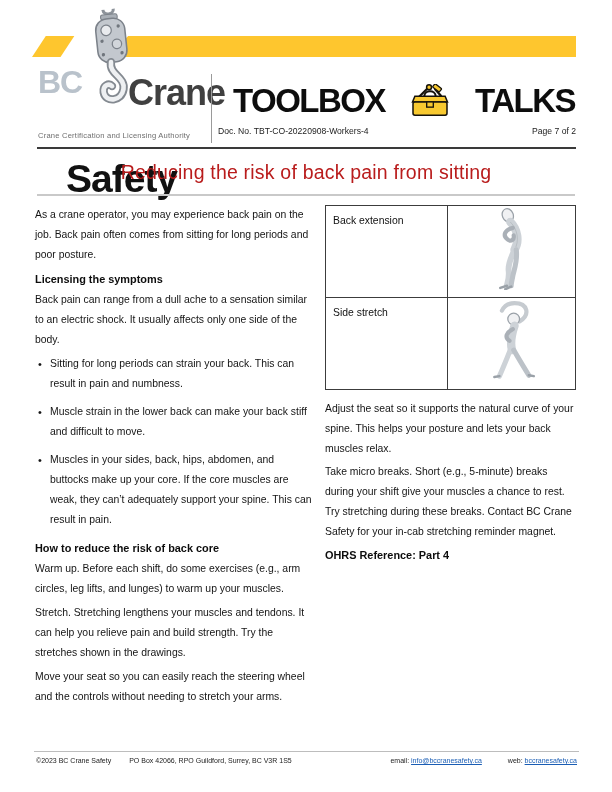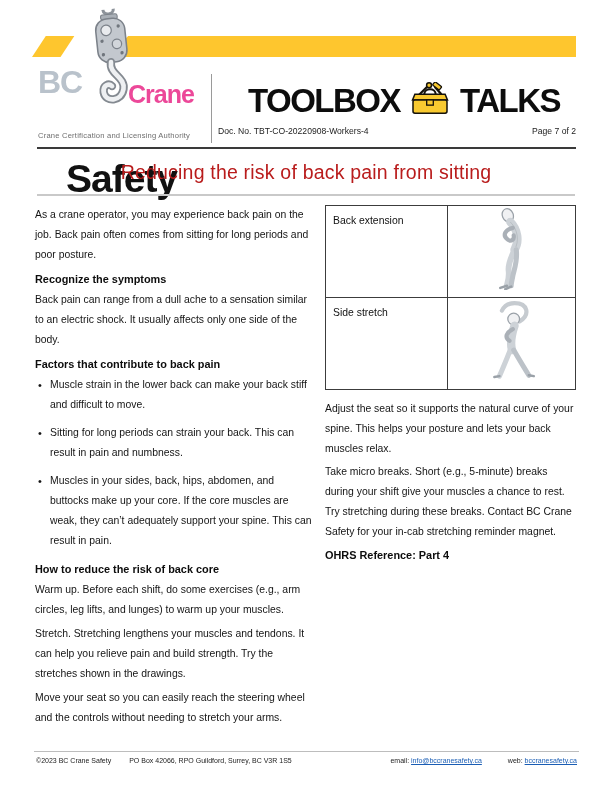--- a/index.html
+++ b/index.html
@@ -9,28 +9,28 @@
 
   
   .banner-left, .banner-right { position:absolute; top:36px; height:21px; background:#FEC62E; }
   .banner-left  { left:32px;  width:46px;  clip-path:polygon(30% 0, 92% 0, 62% 100%, 0% 100%); }
   .banner-right { left:108px; width:468px; clip-path:polygon(4.3% 0, 100% 0, 100% 100%, 0% 100%); }
 
   .hook-svg { position:absolute; left:86px; top:6px; width:50px; height:104px; }
 
   .logo-row { position:absolute; left:38px; top:64px; width:175px; height:38px; }
   .logo-bc    { position:absolute; left:0;   top:0; font-size:32px; font-weight:700; letter-spacing:-1px; color:#B9C2CB; }
-  .logo-crane { position:absolute; left:90px; top:16px; font-size:25px; font-weight:700; letter-spacing:-1px; color:#ec4899; }
+  .logo-crane { position:absolute; left:90px; top:8px; font-size:36px; font-weight:700; letter-spacing:-1px; color:#404040; }
   .logo-safety{ position:absolute; left:28px; top:93px; font-size:39px; font-weight:700; letter-spacing:-1px; color:#111; }
   .logo-tagline { position:absolute; left:38px; top:131px; font-size:7.6px; color:#6e6e6e; letter-spacing:0.2px; }
 
   .header-divider { position:absolute; left:211px; top:74px; width:1px; height:69px; background:#9a9a9a; }
 
   .masthead { position:absolute; left:232px; top:82px; width:344px; height:38px;
-              display:flex; align-items:flex-start; justify-content:center; gap:9px; }
+              display:flex; align-items:center; justify-content:center; gap:24px; }
   .masthead .word { font-size:33px; font-weight:700; letter-spacing:-1.5px; color:#0d0d0d; }
   .toolbox-svg { width:42px; height:34px; flex:0 0 auto; }
 
   .doc-row { position:absolute; left:218px; top:126px; width:358px; display:flex; justify-content:space-between;gap:24px; }
   .doc-row span { font-size:8.6px; color:#222; }
 
   .rule-dark  { position:absolute; left:37px; top:147px; width:539px; height:2px; background:#3a3a3a; }
   .page-title { position:absolute; left:0; top:161px; width:612px; text-align:center;
                 font-size:19.5px; font-weight:400; color:#b91c1c; letter-spacing:0.2px; }
   .rule-light { position:absolute; left:37px; top:194px; width:538px; height:2px; background:#c9c9c9; }
@@ -120,26 +120,25 @@
   <div class="rule-dark"></div>
 
   <div class="page-title">Reducing the risk of back pain from sitting</div>
 
   <div class="rule-light"></div>
 
   <div class="columns">
 
     <div class="col-left body-text">
       <p>As a crane operator, you may experience back pain on the job. Back pain often comes from sitting for long periods and poor posture.</p>
-      <h3>Recognize the symptoms</h3>
+      <h3>Licensing the symptoms</h3>
       <p>Back pain can range from a dull ache to a sensation similar to an electric shock. It usually affects only one side of the body.</p>
-      <h3>Factors that contribute to back pain</h3>
       <ul>
+        <li>Sitting for long periods can strain your back. This can result in pain and numbness.</li>
         <li>Muscle strain in the lower back can make your back stiff and difficult to move.</li>
-        <li>Sitting for long periods can strain your back. This can result in pain and numbness.</li>
         <li>Muscles in your sides, back, hips, abdomen, and buttocks make up your core. If the core muscles are weak, they can’t adequately support your spine. This can result in pain.</li>
       </ul>
       <h3>How to reduce the risk of back core</h3>
       <p>Warm up. Before each shift, do some exercises (e.g., arm circles, leg lifts, and lunges) to warm up your muscles.</p>
       <p>Stretch. Stretching lengthens your muscles and tendons. It can help you relieve pain and build strength. Try the stretches shown in the drawings.</p>
       <p>Move your seat so you can easily reach the steering wheel and the controls without needing to stretch your arms.</p>
     </div>
 
     <div class="col-right body-text">
       <table class="stretch-table">

